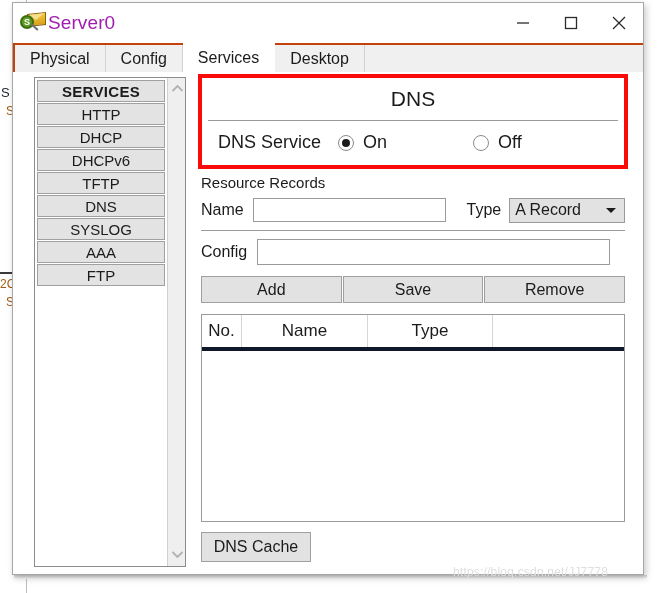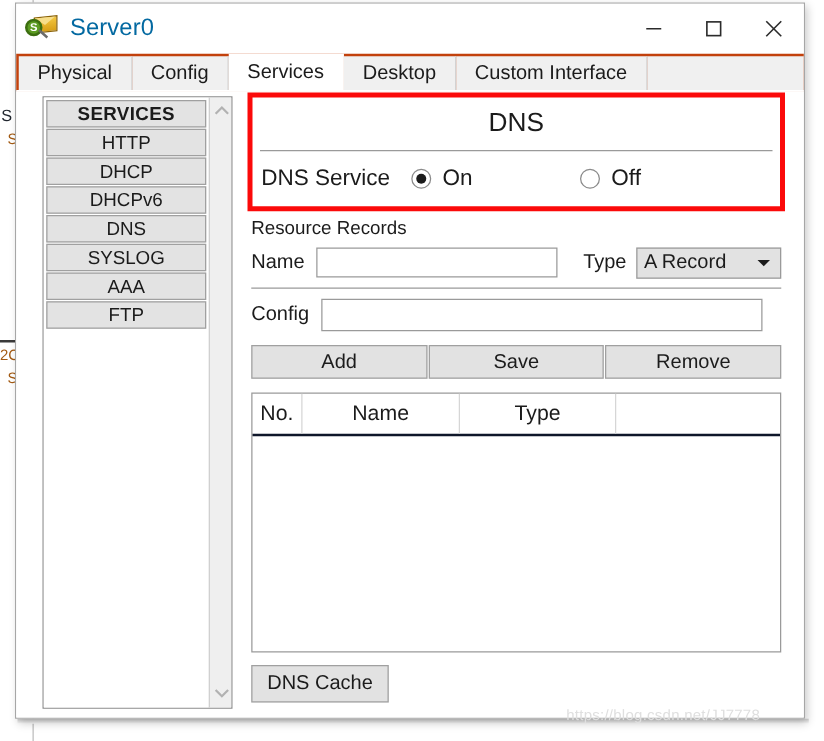--- a/index.html
+++ b/index.html
@@ -112,23 +112,23 @@
     line-height: 11px;
   }
   .app-icon .handle {
     position: absolute;
     left: 10px; top: 15px;
     width: 9px; height: 2px;
     background: #6b6b6b;
     transform: rotate(42deg);
   }
   .title-text {
-    margin-left: 10px;
+    margin-left: 2px;
     font-size: 19px;
-    color: #0369a1;
+    color: #a21caf;
     letter-spacing: 0.1px;
   }
   .win-controls {
     position: absolute;
     right: 0; top: 0;
     height: 40px;
     display: flex;
     align-items: center;
   }
   .win-btn {
@@ -267,21 +267,21 @@
     text-align: center;
     font-size: 21px;
     color: #1b1b1b;
     border-bottom: 1px solid #9a9a9a;
     margin: 0 6px;
   }
   .dns-service-row {
     display: flex;
     align-items: center;
     height: 43px;
-    padding-left: 7px;
+    padding-left: 16px;
     box-sizing: border-box;
   }
   .dns-service-label {
     font-size: 18px;
     color: #1b1b1b;
   }
   .radio-group {
     display: flex;
     align-items: center;
     margin-left: 17px;
@@ -421,21 +421,21 @@
     top: 241px;
     width: 424px;
     height: 208px;
     border: 1px solid #9a9a9a;
     background: #ffffff;
     box-sizing: border-box;
   }
   .rr-head {
     display: flex;
     height: 32px;
-    border-bottom: 2px solid #0f172a;
+    border-bottom: 4px solid #0f172a;
   }
   .rr-th {
     font-size: 17px;
     color: #1b1b1b;
     text-align: center;
     line-height: 32px;
     border-right: 1px solid #d6d6d6;
     box-sizing: border-box;
     cursor: default;
   }
@@ -525,32 +525,32 @@
             </svg>
         </div>
       </div>
     </div>
 
     <div class="tabstrip">
       <div class="tab">Physical</div>
       <div class="tab">Config</div>
       <div class="tab active">Services</div>
       <div class="tab">Desktop</div>
-      <div class="tab">Custom Interface</div>
       <div class="tab-filler"></div>
     </div>
 
     <div class="content">
 
       <div class="svc-panel">
         <div class="svc-list">
           <div class="svc-item header">SERVICES</div>
           <div class="svc-item">HTTP</div>
           <div class="svc-item">DHCP</div>
           <div class="svc-item">DHCPv6</div>
+          <div class="svc-item">TFTP</div>
           <div class="svc-item">DNS</div>
           <div class="svc-item">SYSLOG</div>
           <div class="svc-item">AAA</div>
           <div class="svc-item">FTP</div>
         </div>
         <div class="svc-scroll">
           <div class="chev up">
             <svg width="13" height="9" viewBox="0 0 13 9">
                 <polyline points="1.5,7 6.5,2 11.5,7" fill="none" stroke="#b2b2b2" stroke-width="1.8"></polyline>
               </svg>

